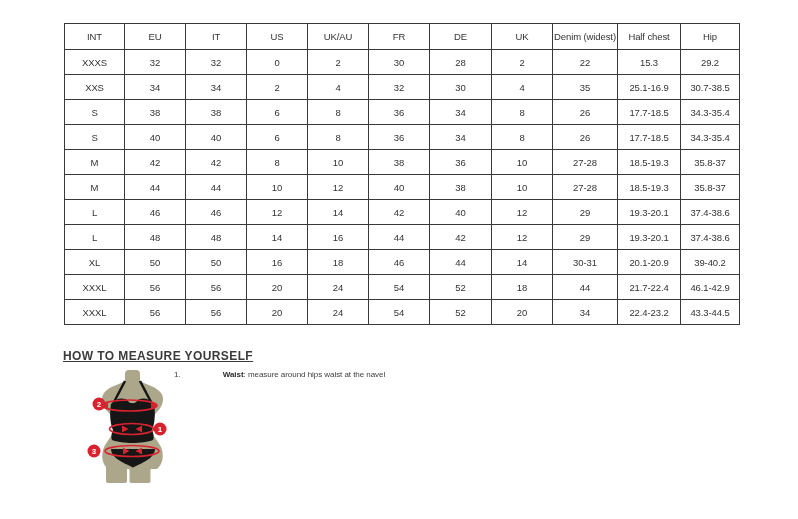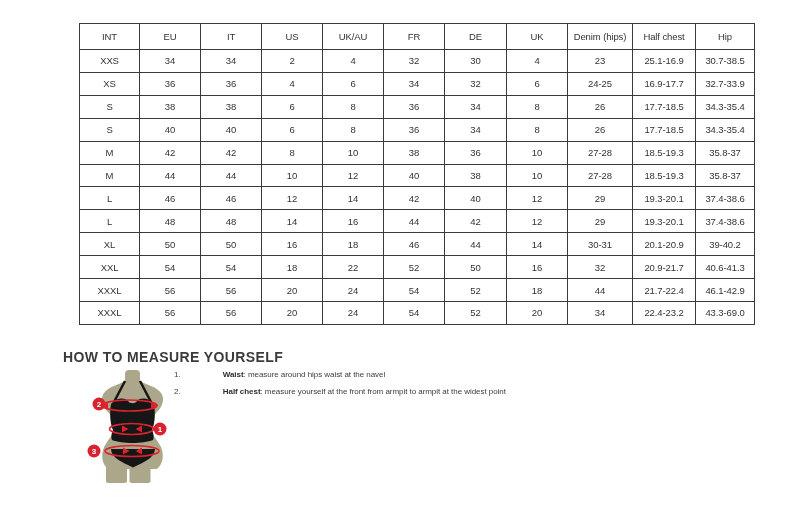--- a/index.html
+++ b/index.html
@@ -4,35 +4,35 @@
 <style>
   * { margin:0; padding:0; box-sizing:border-box; }
   html,body { background:#ffffff; }
   body { font-family:"Liberation Sans", sans-serif; }
   .page {
     position:relative; width:798px; height:519px; background:#ffffff; overflow:hidden;
   }
 
   
   .size-table {
-    position:absolute; left:79px; top:23px; width:675px; height:302px;
+    position:absolute; left:64px; top:23px; width:675px; height:302px;
     border-collapse:collapse; table-layout:fixed;
   }
   .size-table th, .size-table td {
     border:1.5px solid #3a3a3a; text-align:center; vertical-align:middle;
     font-size:9.5px; color:#333333; font-weight:normal; padding:0;
     white-space:nowrap; letter-spacing:-0.1px;
   }
   .size-table th { height:26px; }
   .size-table td { height:20px; }
 
   
   .measure-title {
     position:absolute; left:63px; top:349px;
-    font-size:14px; font-weight:bold; color:#3b3b3b; letter-spacing:0.4px;
+    font-size:12px; font-weight:bold; color:#3b3b3b; letter-spacing:0.4px;text-decoration:underline;
   }
   .steps {
     position:absolute; left:174px; top:367px;
     font-size:8px; color:#3d3d3d; letter-spacing:-0.05px;
   }
   .step { height:16.8px; line-height:16.8px; white-space:nowrap; }
   .step strong { color:#2e2e2e;padding-left:40px; }
 
   .figure-wrap { position:absolute; left:78px; top:368px; width:115px; height:135px; }
 </style>
@@ -58,51 +58,51 @@
     <thead>
       <tr>
           <th>INT</th>
           <th>EU</th>
           <th>IT</th>
           <th>US</th>
           <th>UK/AU</th>
           <th>FR</th>
           <th>DE</th>
           <th>UK</th>
-          <th>Denim (hips)</th>
+          <th>Denim (widest)</th>
           <th>Half chest</th>
           <th>Hip</th>
         </tr>
     </thead>
     <tbody>
+        <tr>
+          <td>XXXS</td>
+          <td>32</td>
+          <td>32</td>
+          <td>0</td>
+          <td>2</td>
+          <td>30</td>
+          <td>28</td>
+          <td>2</td>
+          <td>22</td>
+          <td>15.3</td>
+          <td>29.2</td>
+        </tr>
         <tr>
           <td>XXS</td>
           <td>34</td>
           <td>34</td>
           <td>2</td>
           <td>4</td>
           <td>32</td>
           <td>30</td>
           <td>4</td>
-          <td>23</td>
+          <td>35</td>
           <td>25.1-16.9</td>
           <td>30.7-38.5</td>
-        </tr>
-        <tr>
-          <td>XS</td>
-          <td>36</td>
-          <td>36</td>
-          <td>4</td>
-          <td>6</td>
-          <td>34</td>
-          <td>32</td>
-          <td>6</td>
-          <td>24-25</td>
-          <td>16.9-17.7</td>
-          <td>32.7-33.9</td>
         </tr>
         <tr>
           <td>S</td>
           <td>38</td>
           <td>38</td>
           <td>6</td>
           <td>8</td>
           <td>36</td>
           <td>34</td>
           <td>8</td>
@@ -182,33 +182,20 @@
           <td>16</td>
           <td>18</td>
           <td>46</td>
           <td>44</td>
           <td>14</td>
           <td>30-31</td>
           <td>20.1-20.9</td>
           <td>39-40.2</td>
         </tr>
         <tr>
-          <td>XXL</td>
-          <td>54</td>
-          <td>54</td>
-          <td>18</td>
-          <td>22</td>
-          <td>52</td>
-          <td>50</td>
-          <td>16</td>
-          <td>32</td>
-          <td>20.9-21.7</td>
-          <td>40.6-41.3</td>
-        </tr>
-        <tr>
           <td>XXXL</td>
           <td>56</td>
           <td>56</td>
           <td>20</td>
           <td>24</td>
           <td>54</td>
           <td>52</td>
           <td>18</td>
           <td>44</td>
           <td>21.7-22.4</td>
@@ -218,21 +205,21 @@
           <td>XXXL</td>
           <td>56</td>
           <td>56</td>
           <td>20</td>
           <td>24</td>
           <td>54</td>
           <td>52</td>
           <td>20</td>
           <td>34</td>
           <td>22.4-23.2</td>
-          <td>43.3-69.0</td>
+          <td>43.3-44.5</td>
         </tr>
       </tbody>
   </table>
 
   <div class="measure-title">HOW TO MEASURE YOURSELF</div>
 
   <div class="figure-wrap">
     <svg width="115" height="135" viewBox="0 0 115 135">
 
       <g>
@@ -278,16 +265,15 @@
       </g>
       <g>
         <circle cx="16" cy="83" r="6.5" fill="#d8232f"></circle>
         <text x="16" y="85.8" text-anchor="middle" font-size="8" font-weight="bold" fill="#ffffff">3</text>
       </g>
     </svg>
   </div>
 
   <div class="steps">
     <div class="step"><span>1.</span> <strong>Waist</strong><span>: measure around hips waist at the navel</span></div>
-    <div class="step"><span>2.</span> <strong>Half chest</strong><span>: measure yourself at the front from armpit to armpit at the widest point</span></div>
   </div>
 
 </div>
 
 </body></html>

